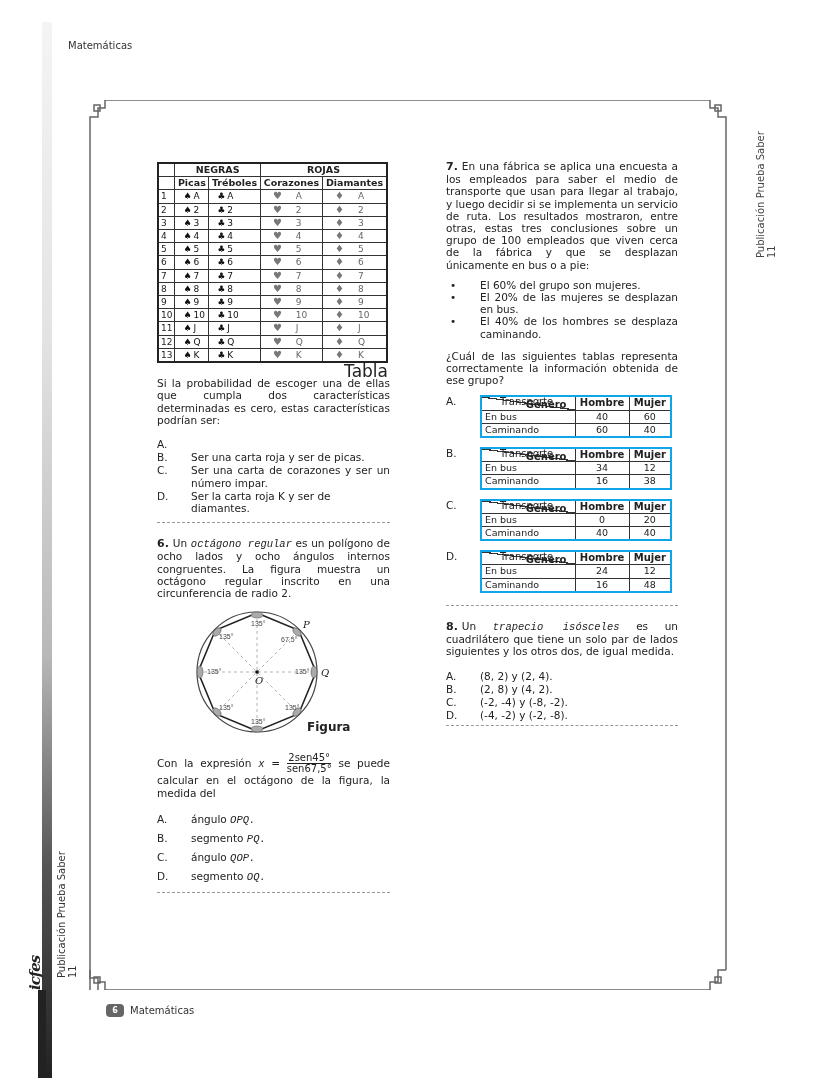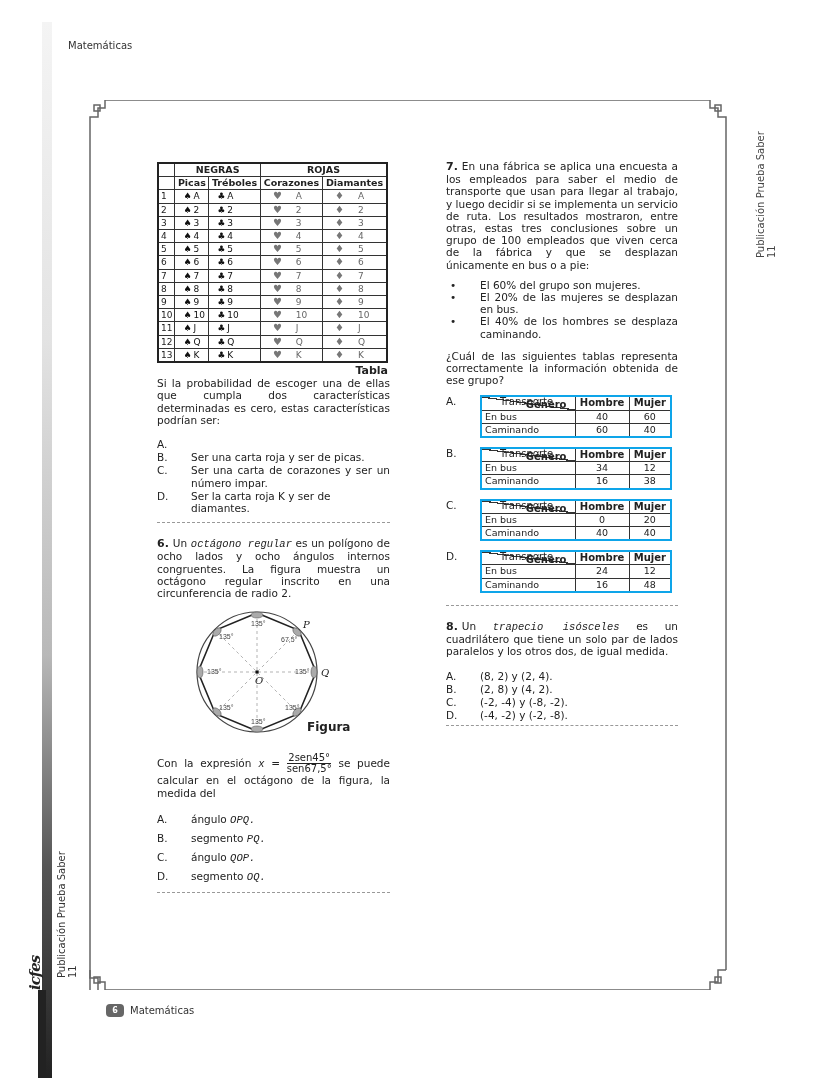--- a/index.html
+++ b/index.html
@@ -37,21 +37,21 @@
 
   table.cards { border-collapse: collapse; width: 231px; margin-top: 2px; font-size: 9px; }
   table.cards td, table.cards th { border: 1px solid #333; height: 11.6px; padding: 0 2px; }
   table.cards { border: 2px solid #222; }
   table.cards th { font-weight: bold; font-size: 9.5px; text-align: center; }
   table.cards td.n { width: 14px; text-align: left; }
   table.cards td.s { color: #111; }
   table.cards td.r { color: #666; }
   .suit-b { font-size: 9px; margin-right: 2px; }
   .suit-r { font-size: 10px; color: #777; margin-right: 14px; }
-  .tabla-label { text-align: right; font-weight: bold; font-size: 11px; margin-top: 2px; margin-right: 2px; }
+  .tabla-label { text-align: right; font-weight: normal; font-size: 17px; margin-top: 2px; margin-right: 2px; }
 
   .opts { margin-top: 12px; }
   .opt { display: flex; margin-bottom: 1px; }
   .opt .l { width: 34px; flex: none; }
   .opt .t { flex: 1; }
 
   .dash { border-top: 1.5px dashed #999; margin: 10px 0 10px 0; }
 
   .fig-wrap { position: relative; height: 130px; margin-top: 10px; }
   .fig-label { position: absolute; left: 150px; top: 112px; font-weight: bold; font-size: 12px; }
@@ -440,21 +440,21 @@
           <td class="c">48</td>
         </tr>
       </tbody>
           </table>
         </div>
       </div>
     <div class="dash" style="margin-top:12px;"></div>
   </div>
 
   <div style="margin-top:14px;">
-    <p class="just"><span class="qnum">8.</span><span>Un </span><span class="it">trapecio isósceles</span><span> es un cuadrilátero que tiene un solo par de lados paralelos y los otros dos, de igual medida.</span></p>
+    <p class="just"><span class="qnum">8.</span><span>Un </span><span class="it">trapecio isósceles</span><span> es un cuadrilátero que tiene un solo par de lados siguientes y los otros dos, de igual medida.</span></p>
     <div class="opts" style="margin-top:12px;">
       <div class="opt">
           <span class="l">A.</span>
           <span class="t">(8, 2) y (2, 4).</span>
         </div>
       <div class="opt">
           <span class="l">B.</span>
           <span class="t">(2, 8) y (4, 2).</span>
         </div>
       <div class="opt">

